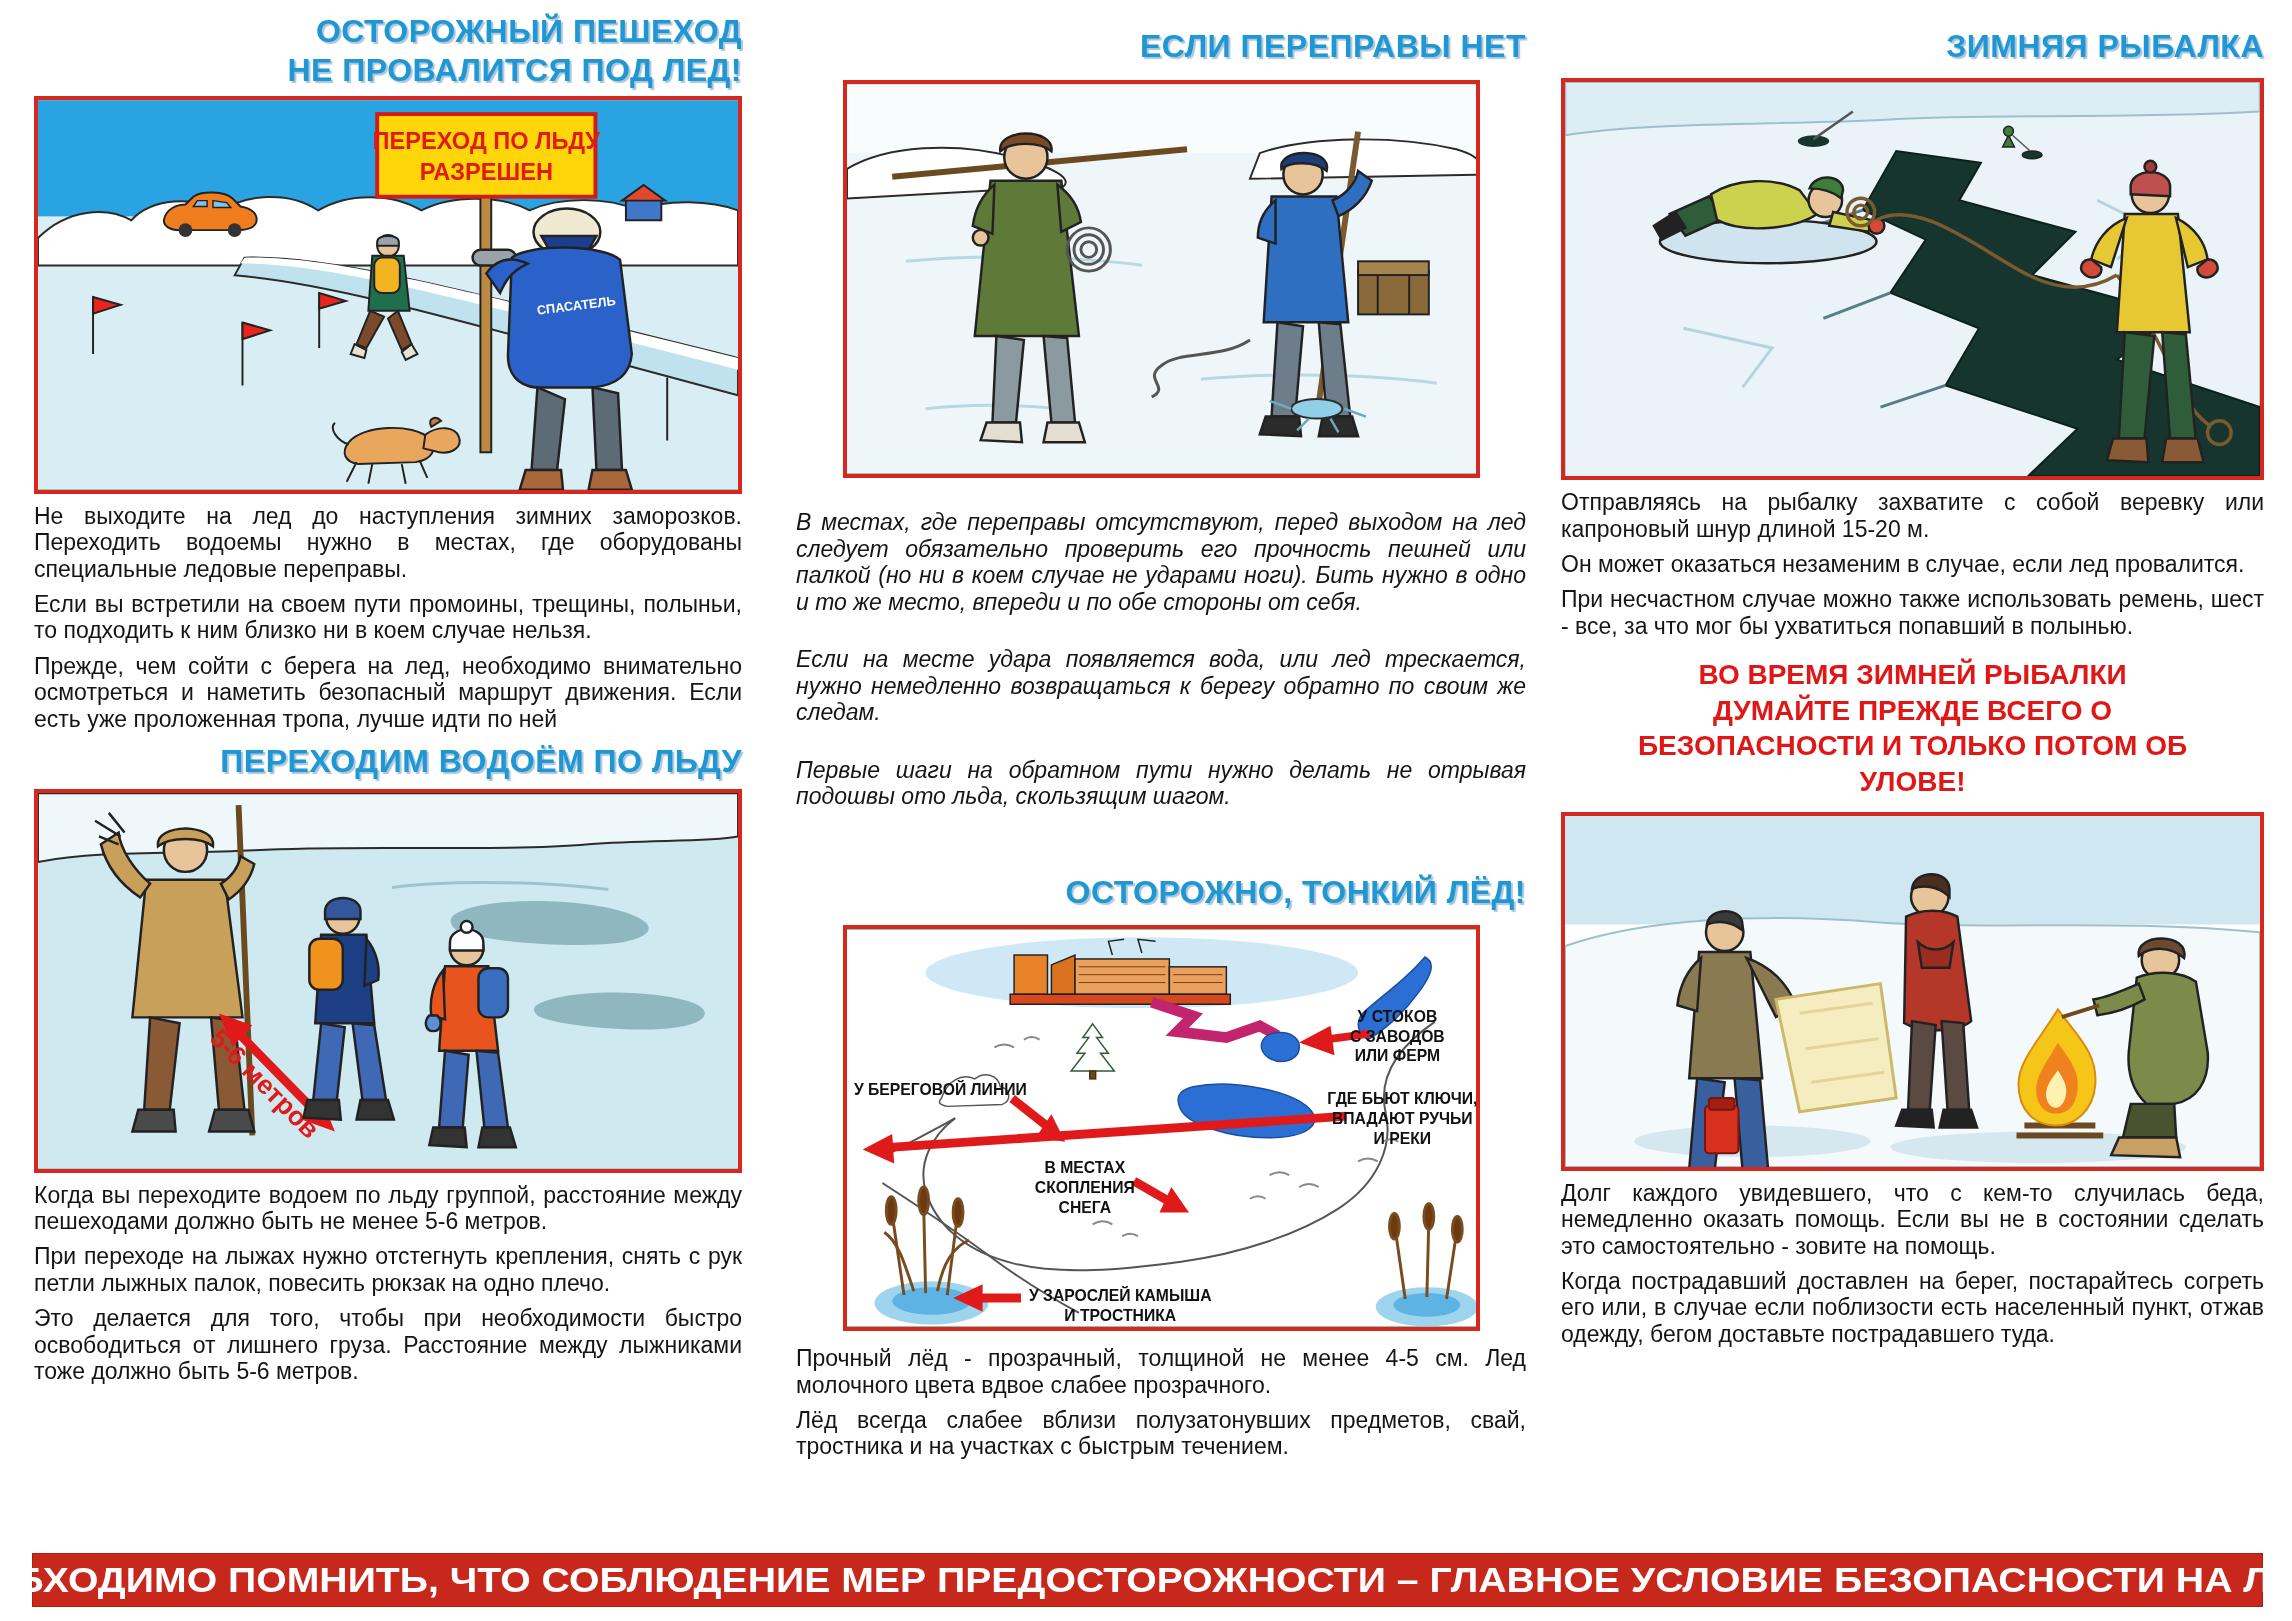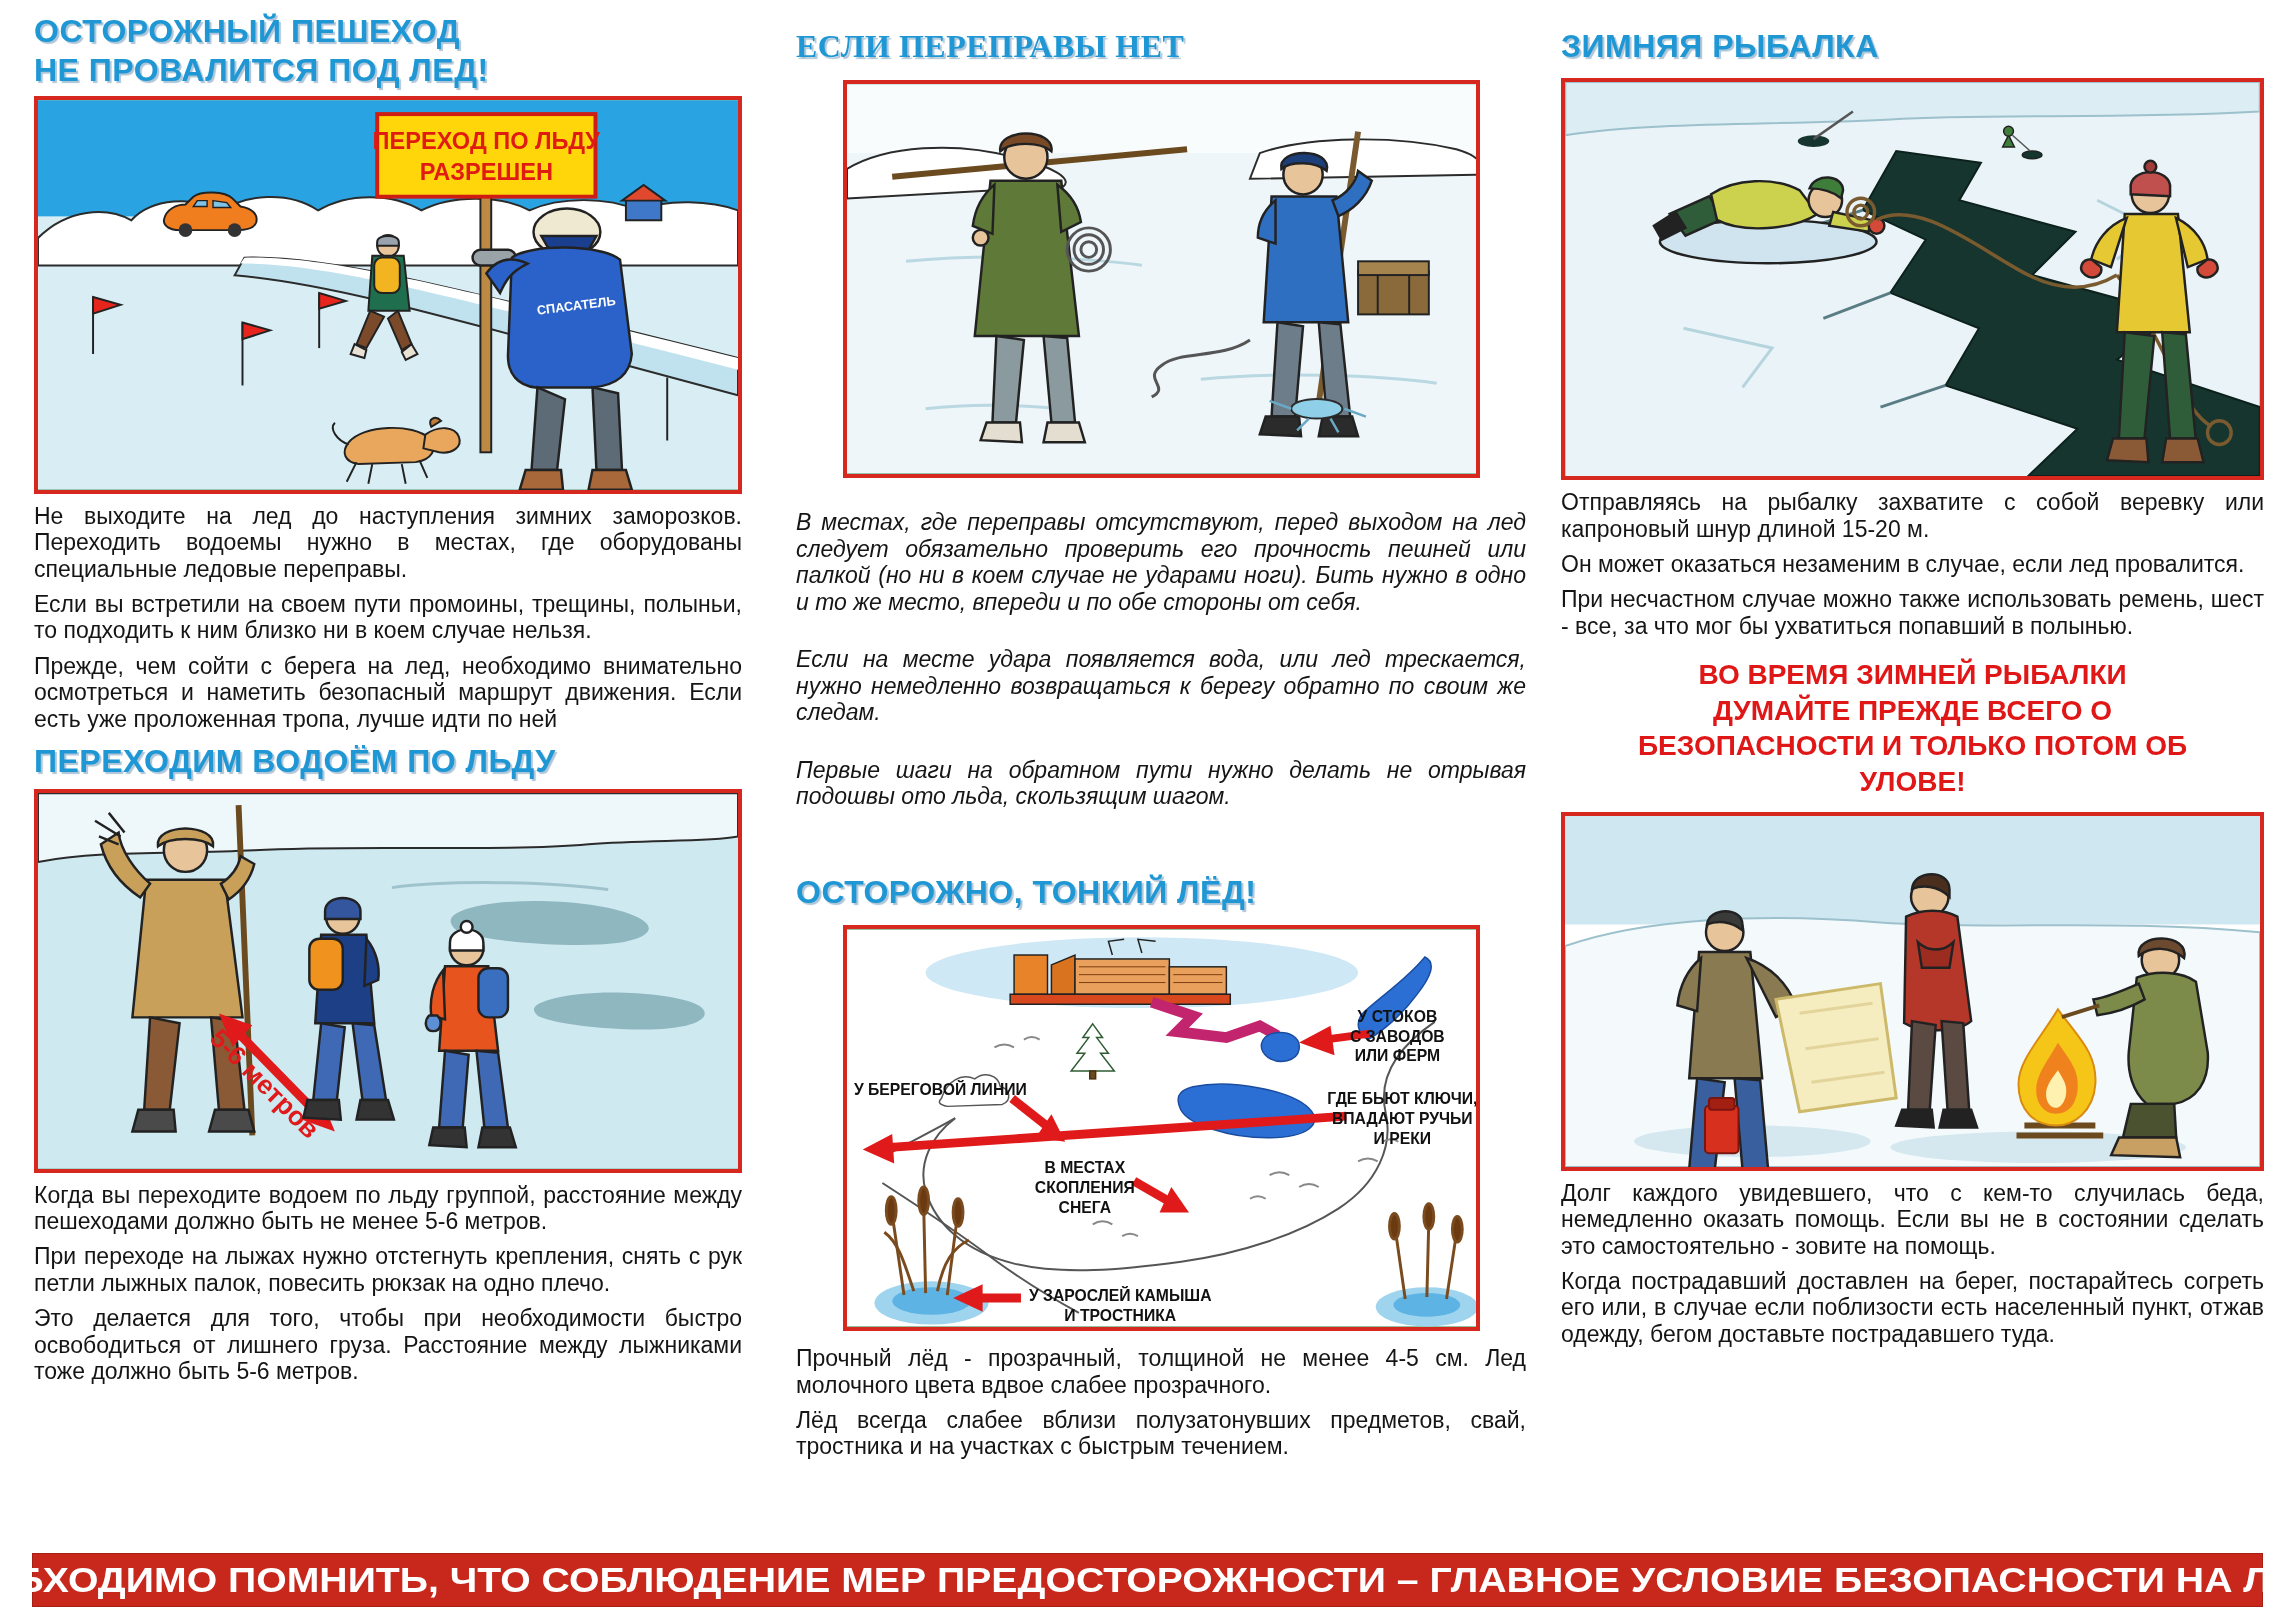--- a/index.html
+++ b/index.html
@@ -7,21 +7,21 @@
   body {
     width:2293px; height:1621px; position:relative; overflow:hidden;
     font-family:"Liberation Sans", sans-serif; color:#151515;
   }
   .col { position:absolute; top:0; }
   .col-1 { left:34px;  width:708px; }
   .col-2 { left:796px; width:730px; }
   .col-3 { left:1561px; width:703px; }
 
   .h-blue {
-    font-weight:700; color:#1e97d4; text-align:left;
+    font-weight:700; color:#1e97d4; text-align:right;
     font-size:32px; line-height:1.22; letter-spacing:0.5px;
     text-shadow:2px 2px 1px rgba(23,86,140,.35);
   }
   .h-red {
     font-weight:700; color:#e01717; text-align:center;
     font-size:28px; line-height:1.28;
   }
   .fig {
     border:4.9px solid #d6281e; background:#15803d; overflow:hidden;
   }
@@ -29,21 +29,21 @@
   p.body {
     font-size:23px; line-height:26.5px; text-align:justify; margin-top:8.8px;
   }
   .ital p.body { font-style:italic;margin-top:31px; }
 
   .mt-title1 { margin-top:11.8px; }
   .fig-1 { margin-top:5.9px; height:398px; }
   .sub-1  { margin-top:9.8px; }
   .fig-2 { margin-top:7.8px; height:384px; }
 
-  .c2-title { margin-top:27.4px;font-family:Liberation Serif, serif; }
+  .c2-title { margin-top:27.4px; }
   .fig-3 { margin:13.7px auto 0; width:637px; height:398px; }
   .c2-sub { margin-top:63px; }
   .fig-4 { margin:13.7px auto 0; width:637px; height:406px; }
   .c2-paras2 { margin-top:13.7px; }
 
   .c3-title { margin-top:27.4px; }
   .fig-5 { margin-top:11.8px; height:402px; }
   .c3-warning { margin-top:17.6px; }
   .fig-6 { margin-top:11.8px; height:359px; }
 

